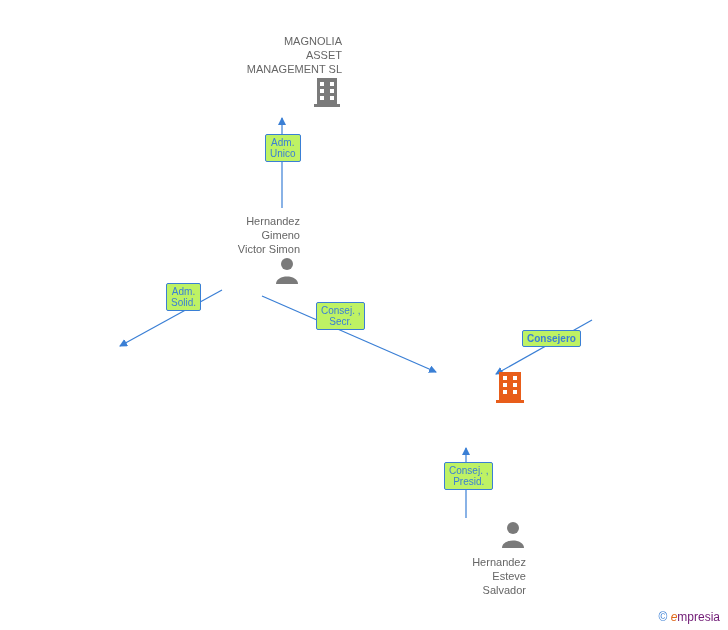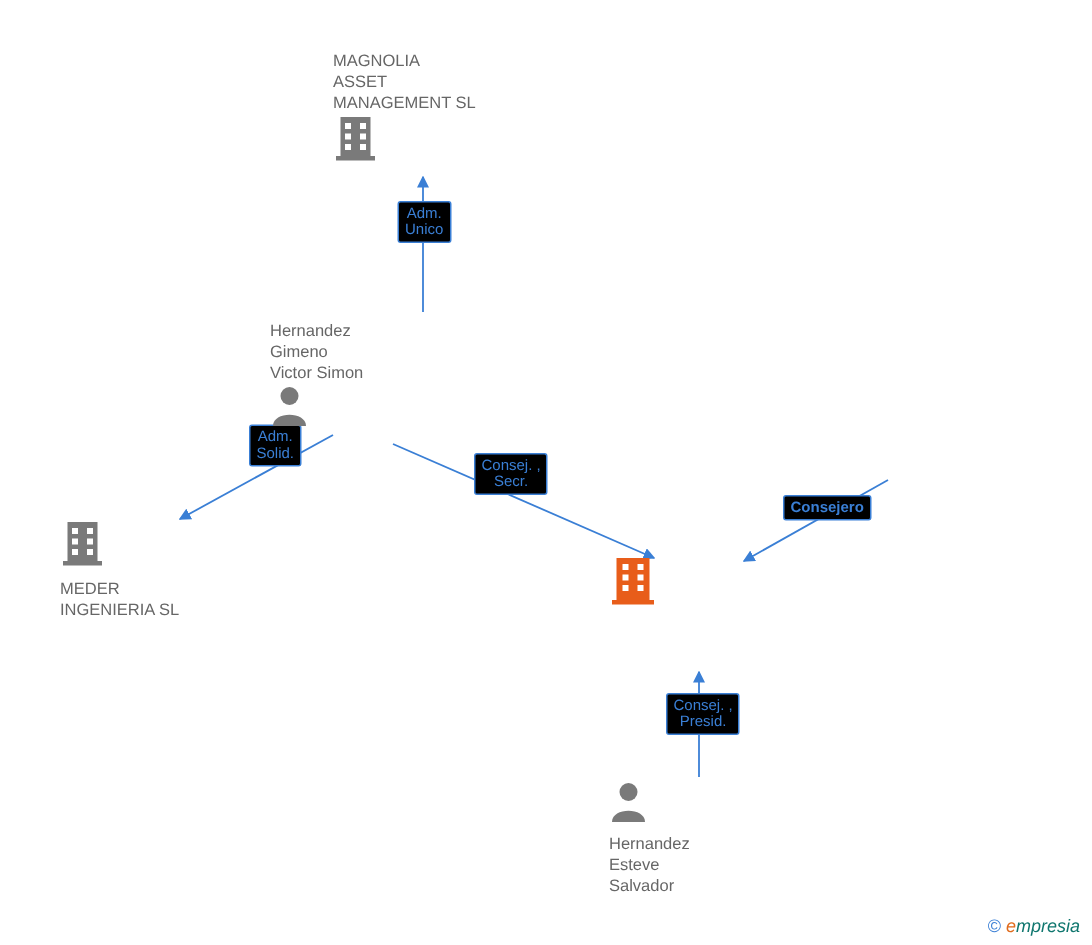--- a/index.html
+++ b/index.html
@@ -20,38 +20,38 @@
   }
   svg.edges {
     position: absolute;
     left: 0; top: 0;
     width: 728px; height: 630px;
     pointer-events: none;
   }
   .node {
     position: absolute;
     width: 120px;
-    text-align: left;
+    text-align: right;
     line-height: 14px;
   }
   .node .icon {
     display: inline-block;
   }
   .node .label {
     margin-top: 4px;
     color: #666666;
   }
   .node.company-main .label {
     font-weight: bold;
     color: #555555;
   }
   .edge-label {
     position: absolute;
     border: 1px solid #3a7fd5;
-    background: #000000;
+    background: #bef264;
     color: #3a7fd5;
     font-size: 10px;
     line-height: 11px;
     padding: 2px 4px;
     border-radius: 2px;
     text-align: center;
     white-space: nowrap;
   }
   .watermark {
     position: absolute;
@@ -60,22 +60,21 @@
     font-size: 12px;
   }
   .watermark .copy {
     color: #3a7fd5;
   }
   .watermark .brand .e {
     color: #e06a1b;
     font-style: italic;
   }
   .watermark .brand .rest {
-    color: #0f766e;
-    font-style: italic;
+    color: #701a75;
   }
 </style>
 </head>
 <body>
 
 <div class="canvas">
 
   <svg class="edges">
     <defs>
       <marker id="arrow" markerWidth="8" markerHeight="8" refX="7" refY="4" orient="auto" markerUnits="userSpaceOnUse">
@@ -124,35 +123,20 @@
     <div class="label">Hernandez<br>Gimeno<br>Victor Simon</div>
     <span class="icon">
       <svg width="26" height="28" viewBox="0 0 26 28">
         <circle cx="13" cy="8" r="6" fill="#7a7a7a"></circle>
         <path d="M2 28 C2 18 24 18 24 28 Z" fill="#7a7a7a"></path>
       </svg>
     </span>
   </div>
 
 
-  <div class="node" style="left:40px; top:346px;">
-    <span class="icon">
-      <svg width="30" height="32" viewBox="0 0 30 32">
-        <rect x="5" y="2" width="20" height="28" fill="#7a7a7a"></rect>
-        <rect x="2" y="28" width="26" height="3" fill="#7a7a7a"></rect>
-        <rect x="8" y="6" width="4" height="4" fill="#ffffff"></rect>
-        <rect x="18" y="6" width="4" height="4" fill="#ffffff"></rect>
-        <rect x="8" y="13" width="4" height="4" fill="#ffffff"></rect>
-        <rect x="18" y="13" width="4" height="4" fill="#ffffff"></rect>
-        <rect x="8" y="20" width="4" height="4" fill="#ffffff"></rect>
-        <rect x="18" y="20" width="4" height="4" fill="#ffffff"></rect>
-      </svg>
-    </span>
-    <div class="label">MEDER<br>INGENIERIA SL</div>
-  </div>
 
   <div class="node company-main" style="left:406px; top:370px;">
     <span class="icon">
       <svg width="32" height="34" viewBox="0 0 32 34">
         <rect x="5" y="2" width="22" height="30" fill="#e85d1a"></rect>
         <rect x="2" y="30" width="28" height="3" fill="#e85d1a"></rect>
         <rect x="9" y="6" width="4" height="4" fill="#ffffff"></rect>
         <rect x="19" y="6" width="4" height="4" fill="#ffffff"></rect>
         <rect x="9" y="13" width="4" height="4" fill="#ffffff"></rect>
         <rect x="19" y="13" width="4" height="4" fill="#ffffff"></rect>

